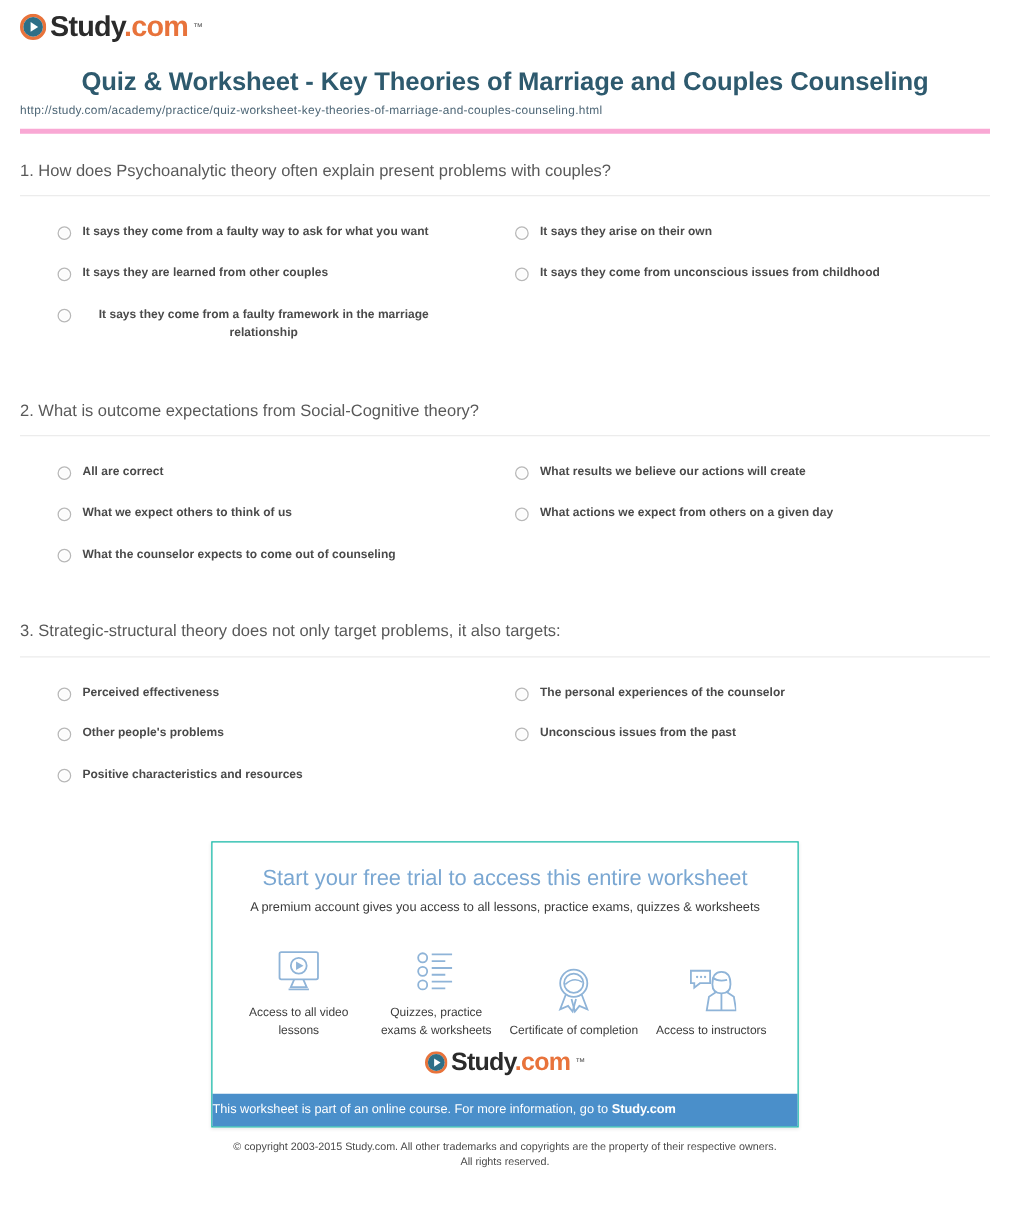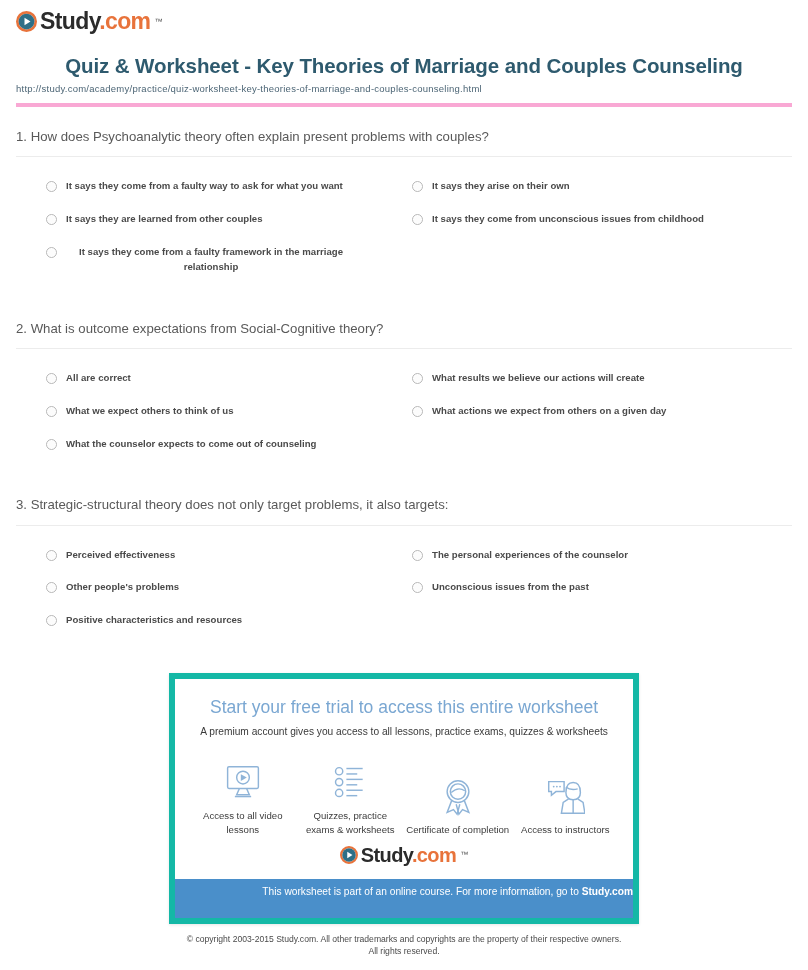--- a/index.html
+++ b/index.html
@@ -126,21 +126,21 @@
 
   
   .promo-wrap {
     display: flex;
     justify-content: center;
     margin-top: 4px;
   }
   .promo {
     width: 470px;
     background: #fff;
-    border: 6px solid #14b8a6;
+    border: 1px solid #14b8a6;
     box-shadow: 0 1px 3px rgba(0,0,0,0.10);
     box-sizing: border-box;
   }
   .promo-inner {
     padding: 18px 16px 10px 16px;
     text-align: center;
   }
   .promo-headline {
     font-size: 17.5px;
     color: #7aa7d2;
@@ -178,23 +178,23 @@
   }
   .promo-logo-row {
     text-align: center;
     padding: 2px 0 11px 0;
   }
   .promo-logo-row .logo-text { font-size: 20px; }
   .promo-logo-row .logo-mark { width: 18px; height: 18px; }
   .promo-bar {
     background: #4a8fca;
     color: #ffffff;
-    text-align: right;
+    text-align: left;
     font-size: 10.2px;
-    padding: 6px 0 20px 0;
+    padding: 6px 0 7px 0;
     line-height: 1.3;
   }
   .promo-bar b { font-weight: bold; }
 
   
   .footer {
     text-align: center;
     font-size: 8.6px;
     color: #4a4a4a;
     line-height: 1.45;

